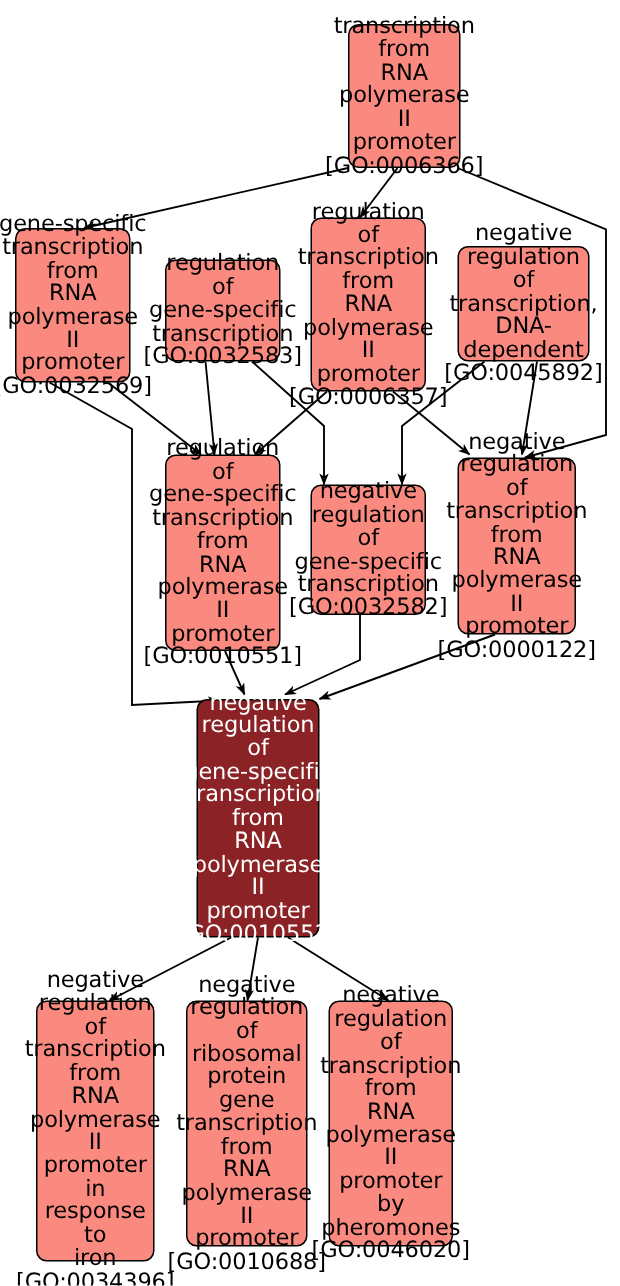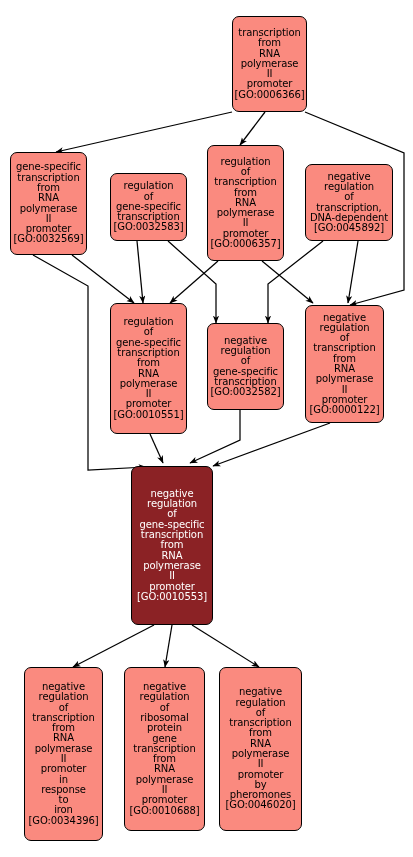--- a/index.html
+++ b/index.html
@@ -4,21 +4,21 @@
 <style>
   html,body{margin:0;padding:0;background:#ffffff;}
   body{width:413px;height:857px;position:relative;overflow:hidden;
        font-family:"DejaVu Sans","Liberation Sans",sans-serif;}
   #canvas{position:absolute;left:0;top:0;width:413px;height:857px;}
   svg.edges{position:absolute;left:0;top:0;width:413px;height:857px;pointer-events:none;}
   .node{position:absolute;box-sizing:border-box;border:1px solid #000000;
         border-radius:7px;background:#fa8a7f;display:flex;align-items:center;
         justify-content:center;text-align:center;z-index:2;}
   .node.current{background:#8b2225;border-color:#000000;}
-  .node .lbl{display:block;line-height:1.03;font-size:10px;color:#000000;
+  .node .lbl{display:block;line-height:1.03;font-size:15px;color:#000000;
              letter-spacing:-0.1px;white-space:pre-line;padding:1px 2px;}
   .node.current .lbl{color:#ffffff;}
 </style>
 </head>
 <body>
 
 <div id="canvas">
 
   <svg class="edges" viewBox="0 0 413 857" xmlns="http://www.w3.org/2000/svg">
     <defs>

